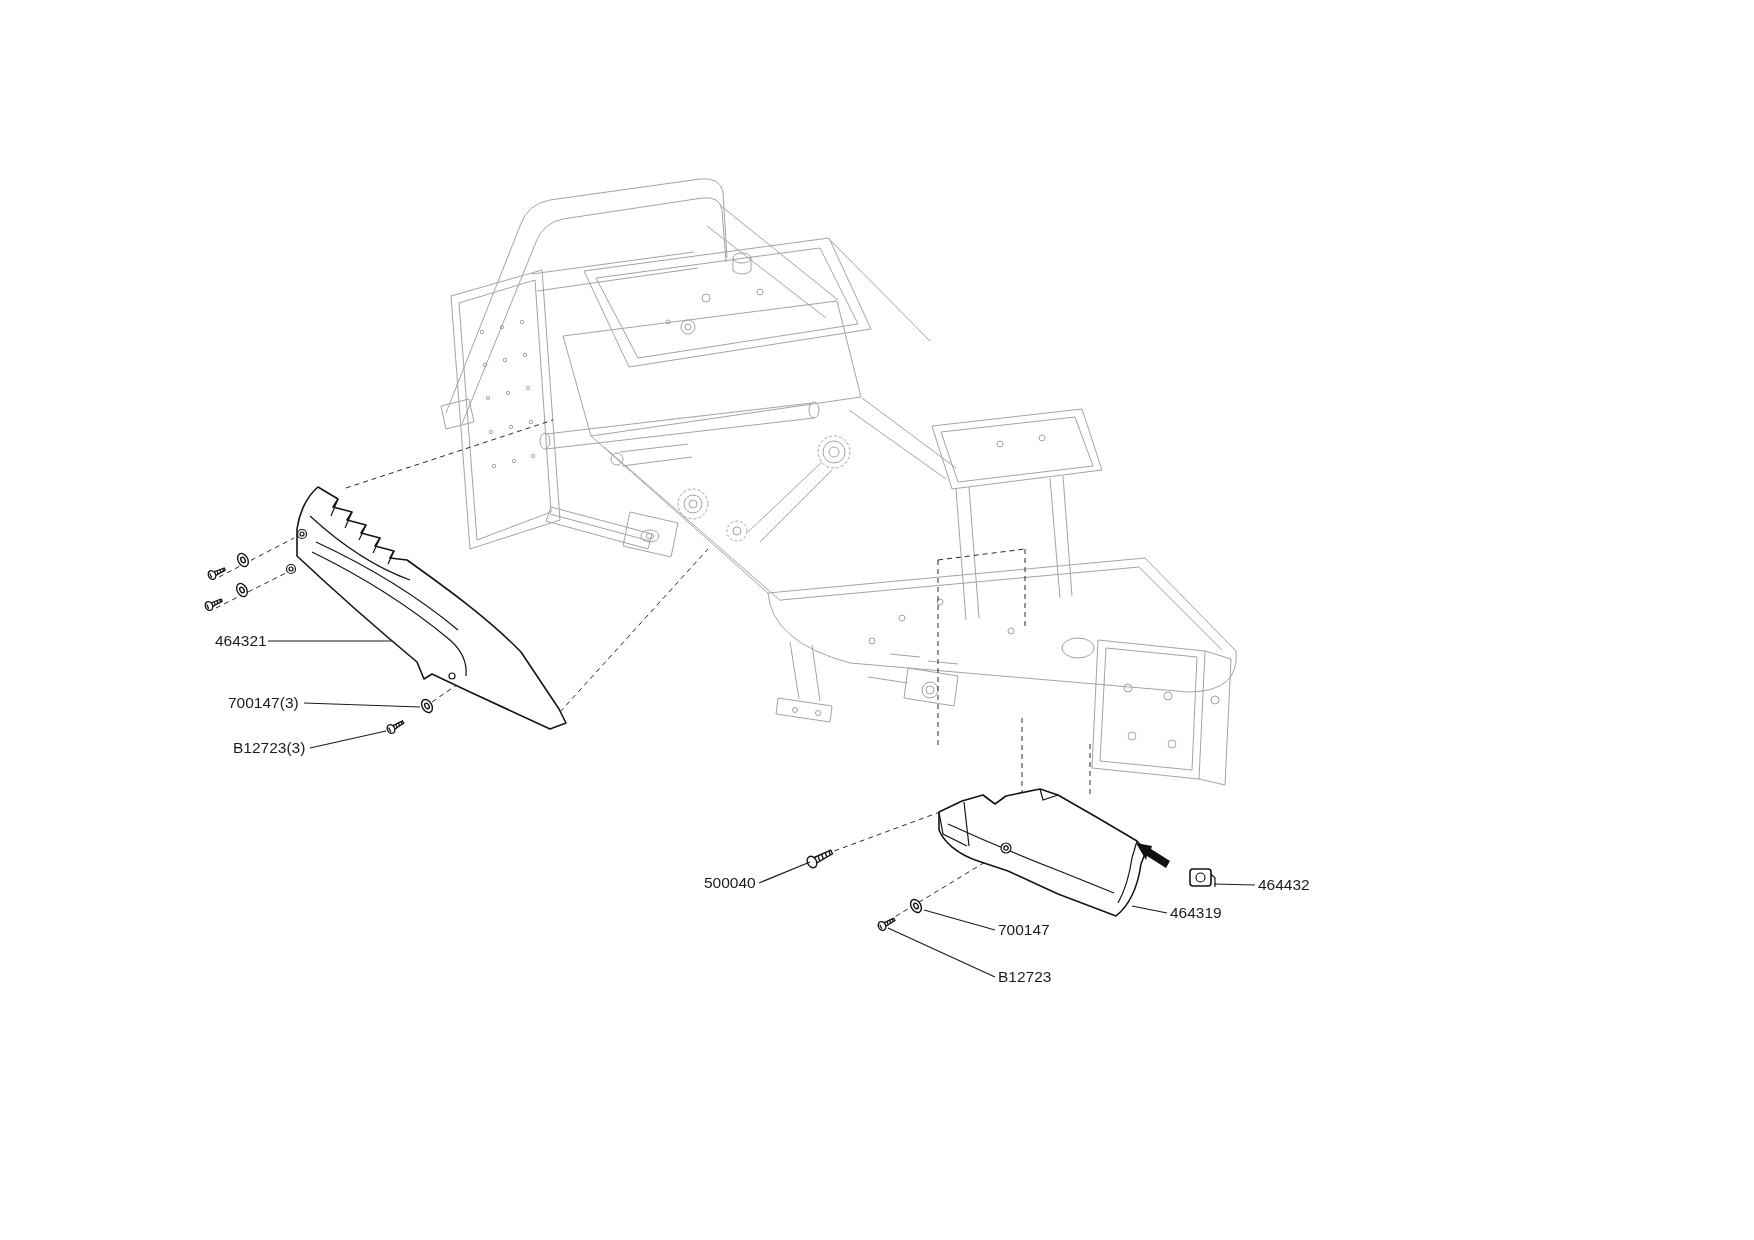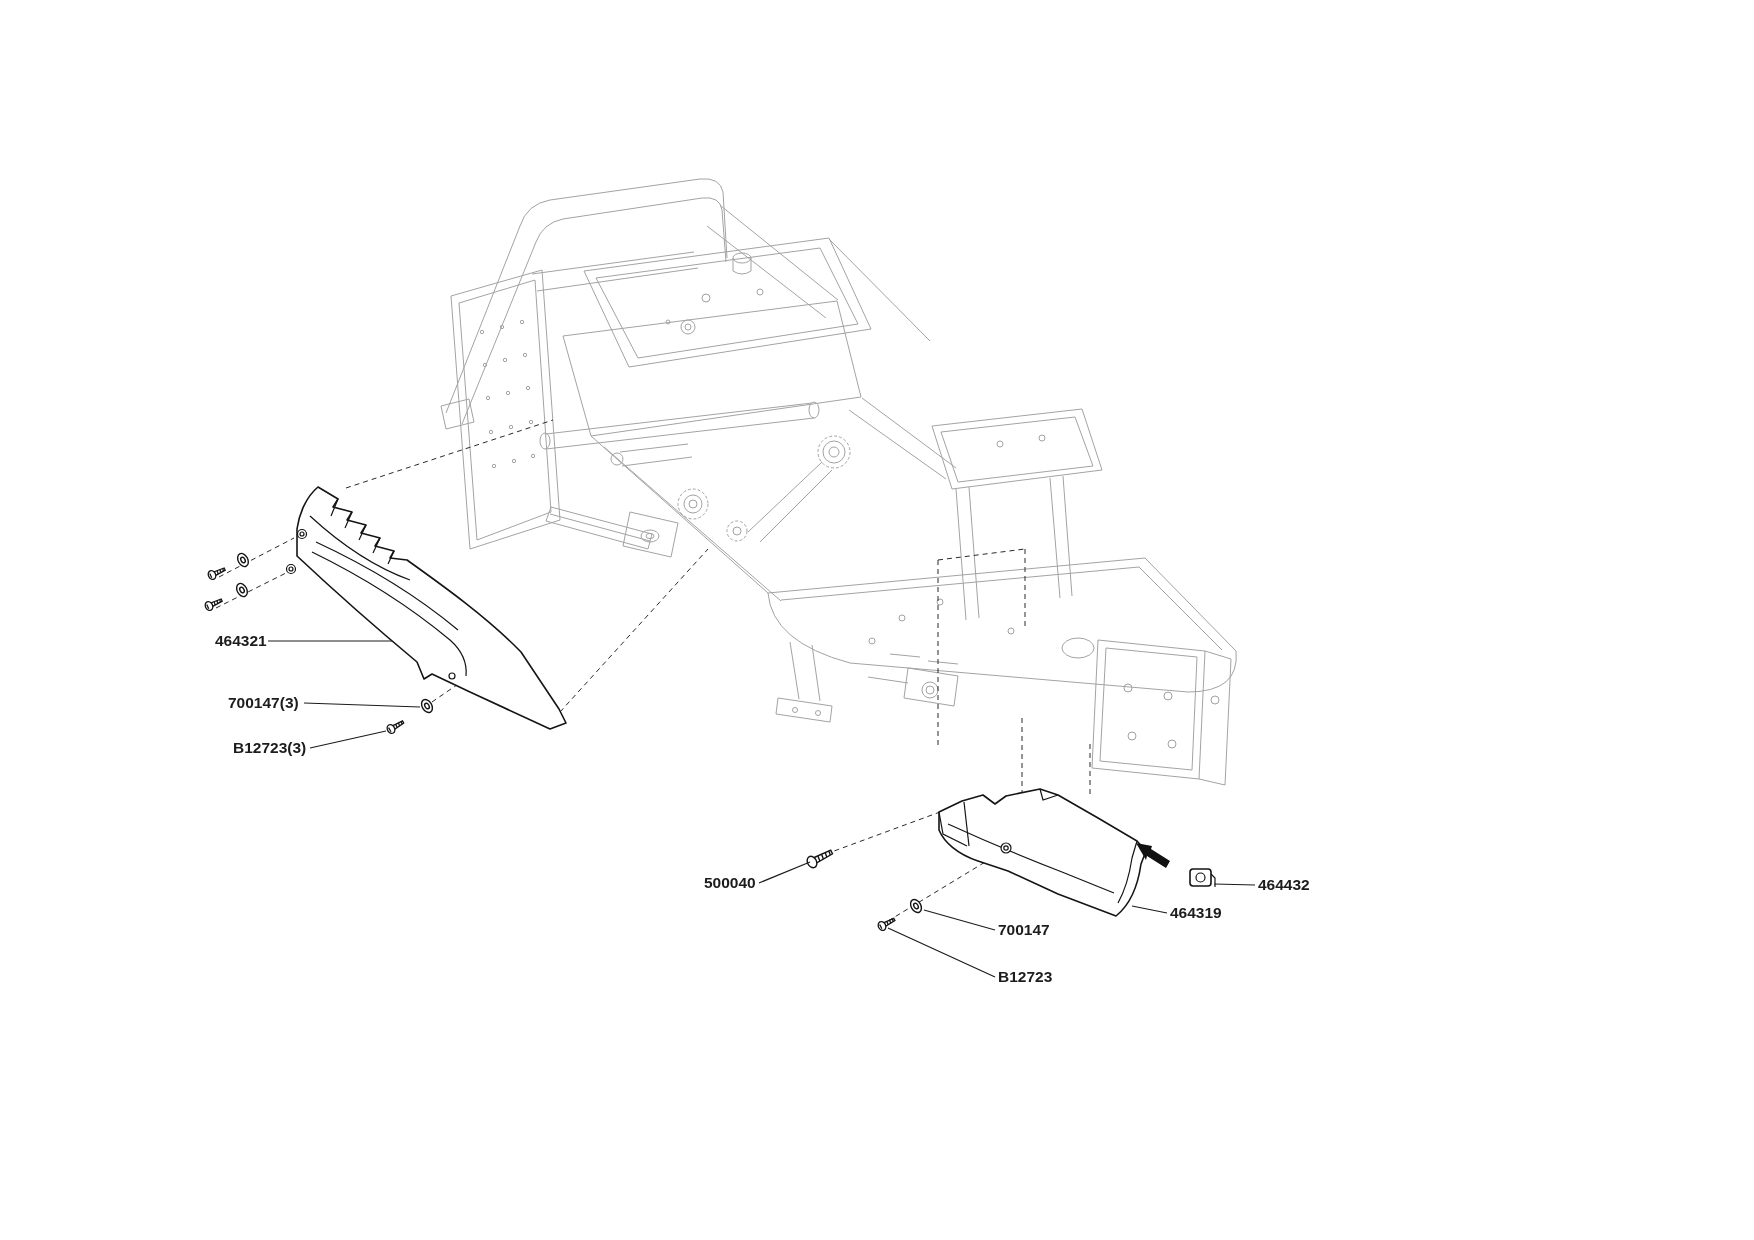--- a/index.html
+++ b/index.html
@@ -8,21 +8,20 @@
     background: #ffffff;
     width: 1754px;
     height: 1240px;
     overflow: hidden;
   }
   .stage {
     position: relative;
     width: 1754px;
     height: 1240px;
     background: #ffffff;
-    font-weight: bold;
   }
   svg text {
     font-family: "Liberation Sans", "DejaVu Sans", sans-serif;
     font-size: 15.5px;
     fill: #1c1c1c;
   }
   .wire { stroke: #a3a3a3; stroke-width: 1; fill: none; }
   .wire-dash { stroke: #a3a3a3; stroke-width: 1; fill: none; stroke-dasharray: 3,2; }
   .part { stroke: #141414; stroke-width: 1.6; fill: #ffffff; stroke-linejoin: round; }
   .part-line { stroke: #141414; stroke-width: 1.2; fill: none; }

